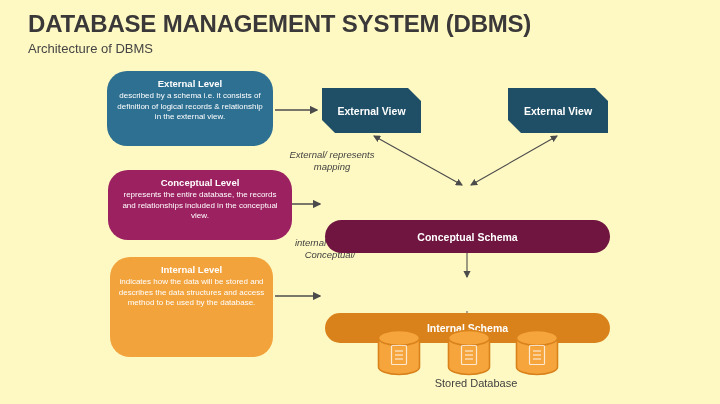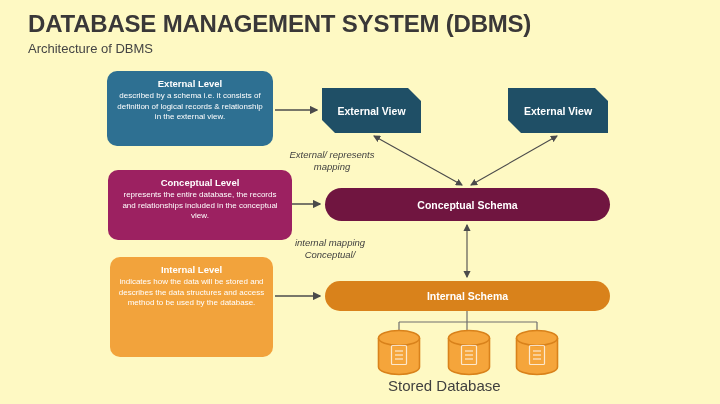--- a/index.html
+++ b/index.html
@@ -9,21 +9,21 @@
   }
   .title{
     position:absolute;left:28px;top:10px;font-size:24px;font-weight:bold;
     color:#3a3838;letter-spacing:-0.2px;white-space:nowrap;
   }
   .subtitle{
     position:absolute;left:28px;top:41px;font-size:13px;color:#444444;
   }
   
   .level-box{
-    position:absolute;border-radius:10px;color:#ffffff;text-align:center;
+    position:absolute;border-radius:20px;color:#ffffff;text-align:center;
     box-sizing:border-box;padding:7px 8px 4px 8px;
   }
   .level-box .level-title{font-size:9.5px;font-weight:bold;margin-bottom:2px;}
   .level-box .level-desc{font-size:8px;line-height:10.6px;}
   .box-external{left:107px;top:71px;width:166px;height:75px;background:#2E7092;}
   .box-conceptual{left:108px;top:170px;width:184px;height:70px;background:#9C2161;}
   .box-internal{left:110px;top:257px;width:163px;height:100px;background:#F2A33C;}
   
   .ev-box{
     position:absolute;top:88px;height:45px;background:#1F4F66;color:#ffffff;
@@ -40,32 +40,32 @@
   .mapping{
     position:absolute;font-size:9.5px;font-style:italic;color:#3f3f3f;
     text-align:center;line-height:12px;
   }
   .mapping span{display:block;}
   .map1{left:276px;top:149px;width:112px;}
   .map2{left:278px;top:237px;width:104px;}
   
   .pill{
     position:absolute;left:325px;width:285px;color:#ffffff;font-weight:bold;
-    font-size:10.5px;display:flex;align-items:center;justify-content:center;
+    font-size:10.5px;display:flex;align-items:center;justify-content:center;margin-top:32px;
   }
   .pill-conceptual{top:188px;height:33px;background:#701540;border-radius:16.5px;}
   .pill-internal{top:281px;height:30px;background:#D9821B;border-radius:15px;}
   
   .cylinder{position:absolute;width:44px;height:48px;}
   .cyl1{left:377px;top:329px;}
   .cyl2{left:447px;top:329px;}
   .cyl3{left:515px;top:329px;}
   .stored-label{
-    position:absolute;left:388px;top:377px;width:160px;
-    font-size:15px;color:#3f3f3f;
+    position:absolute;left:396px;top:377px;width:160px;text-align:center;
+    font-size:11px;color:#3f3f3f;
   }
   .connectors{position:absolute;left:0;top:0;width:720px;height:404px;pointer-events:none;}
 </style>
 </head>
 <body>
 
 <div class="slide">
 
   <div class="title">DATABASE MANAGEMENT SYSTEM (DBMS)</div>
   <div class="subtitle">Architecture of DBMS</div>

